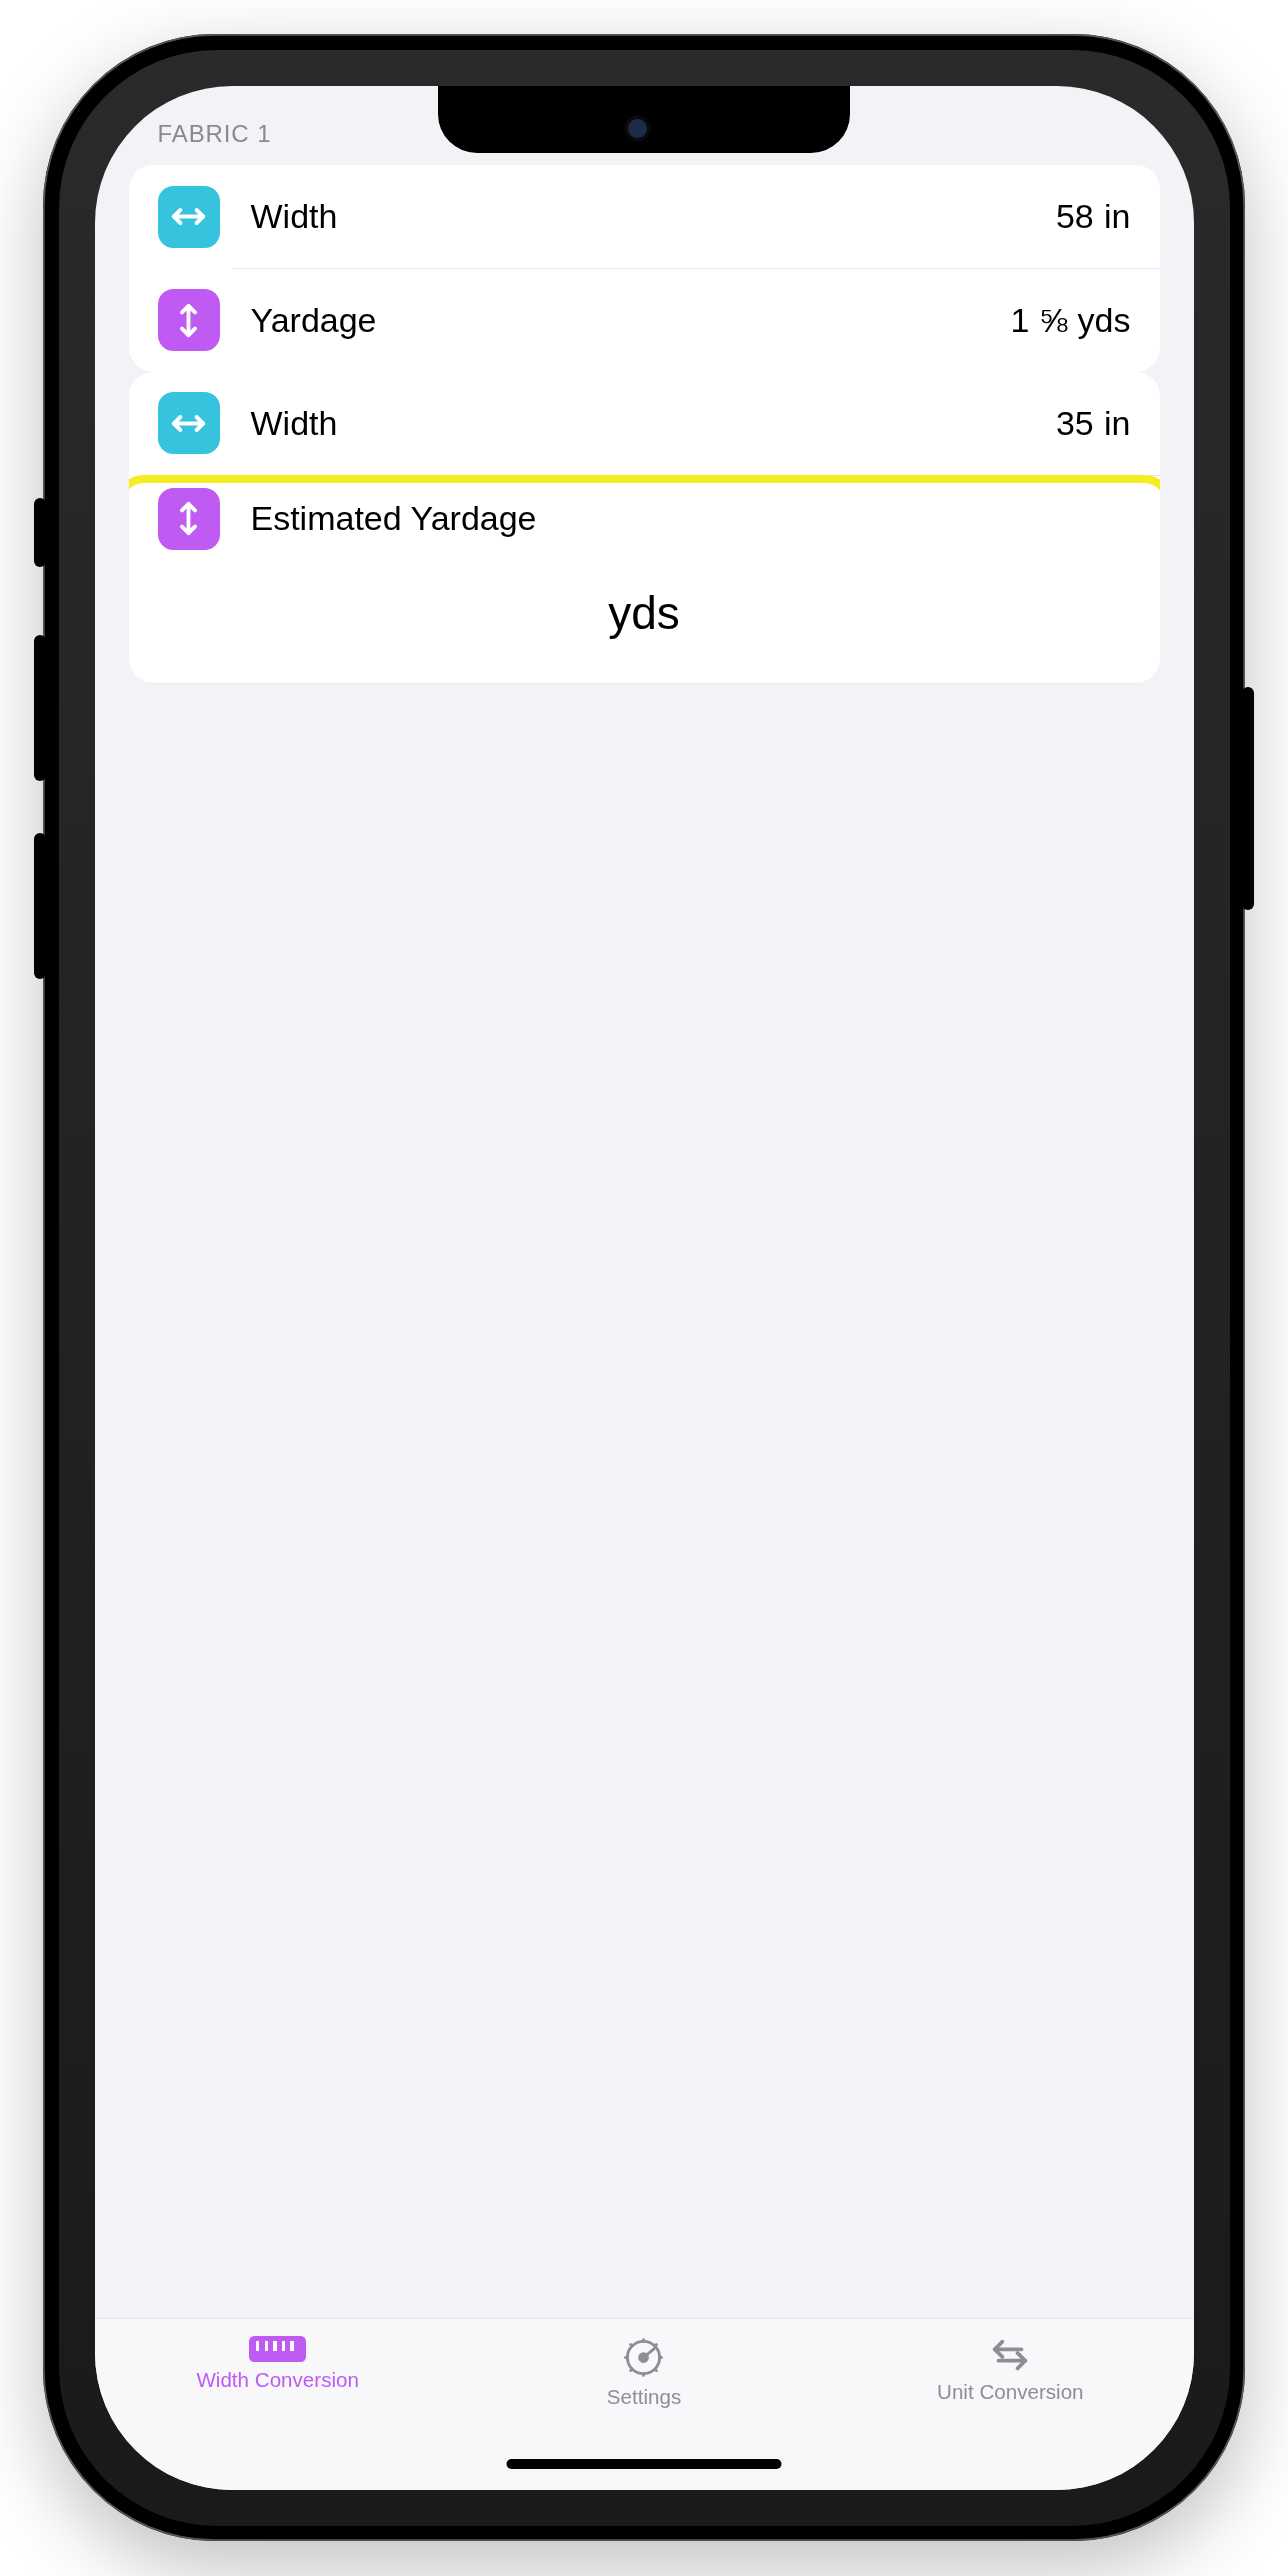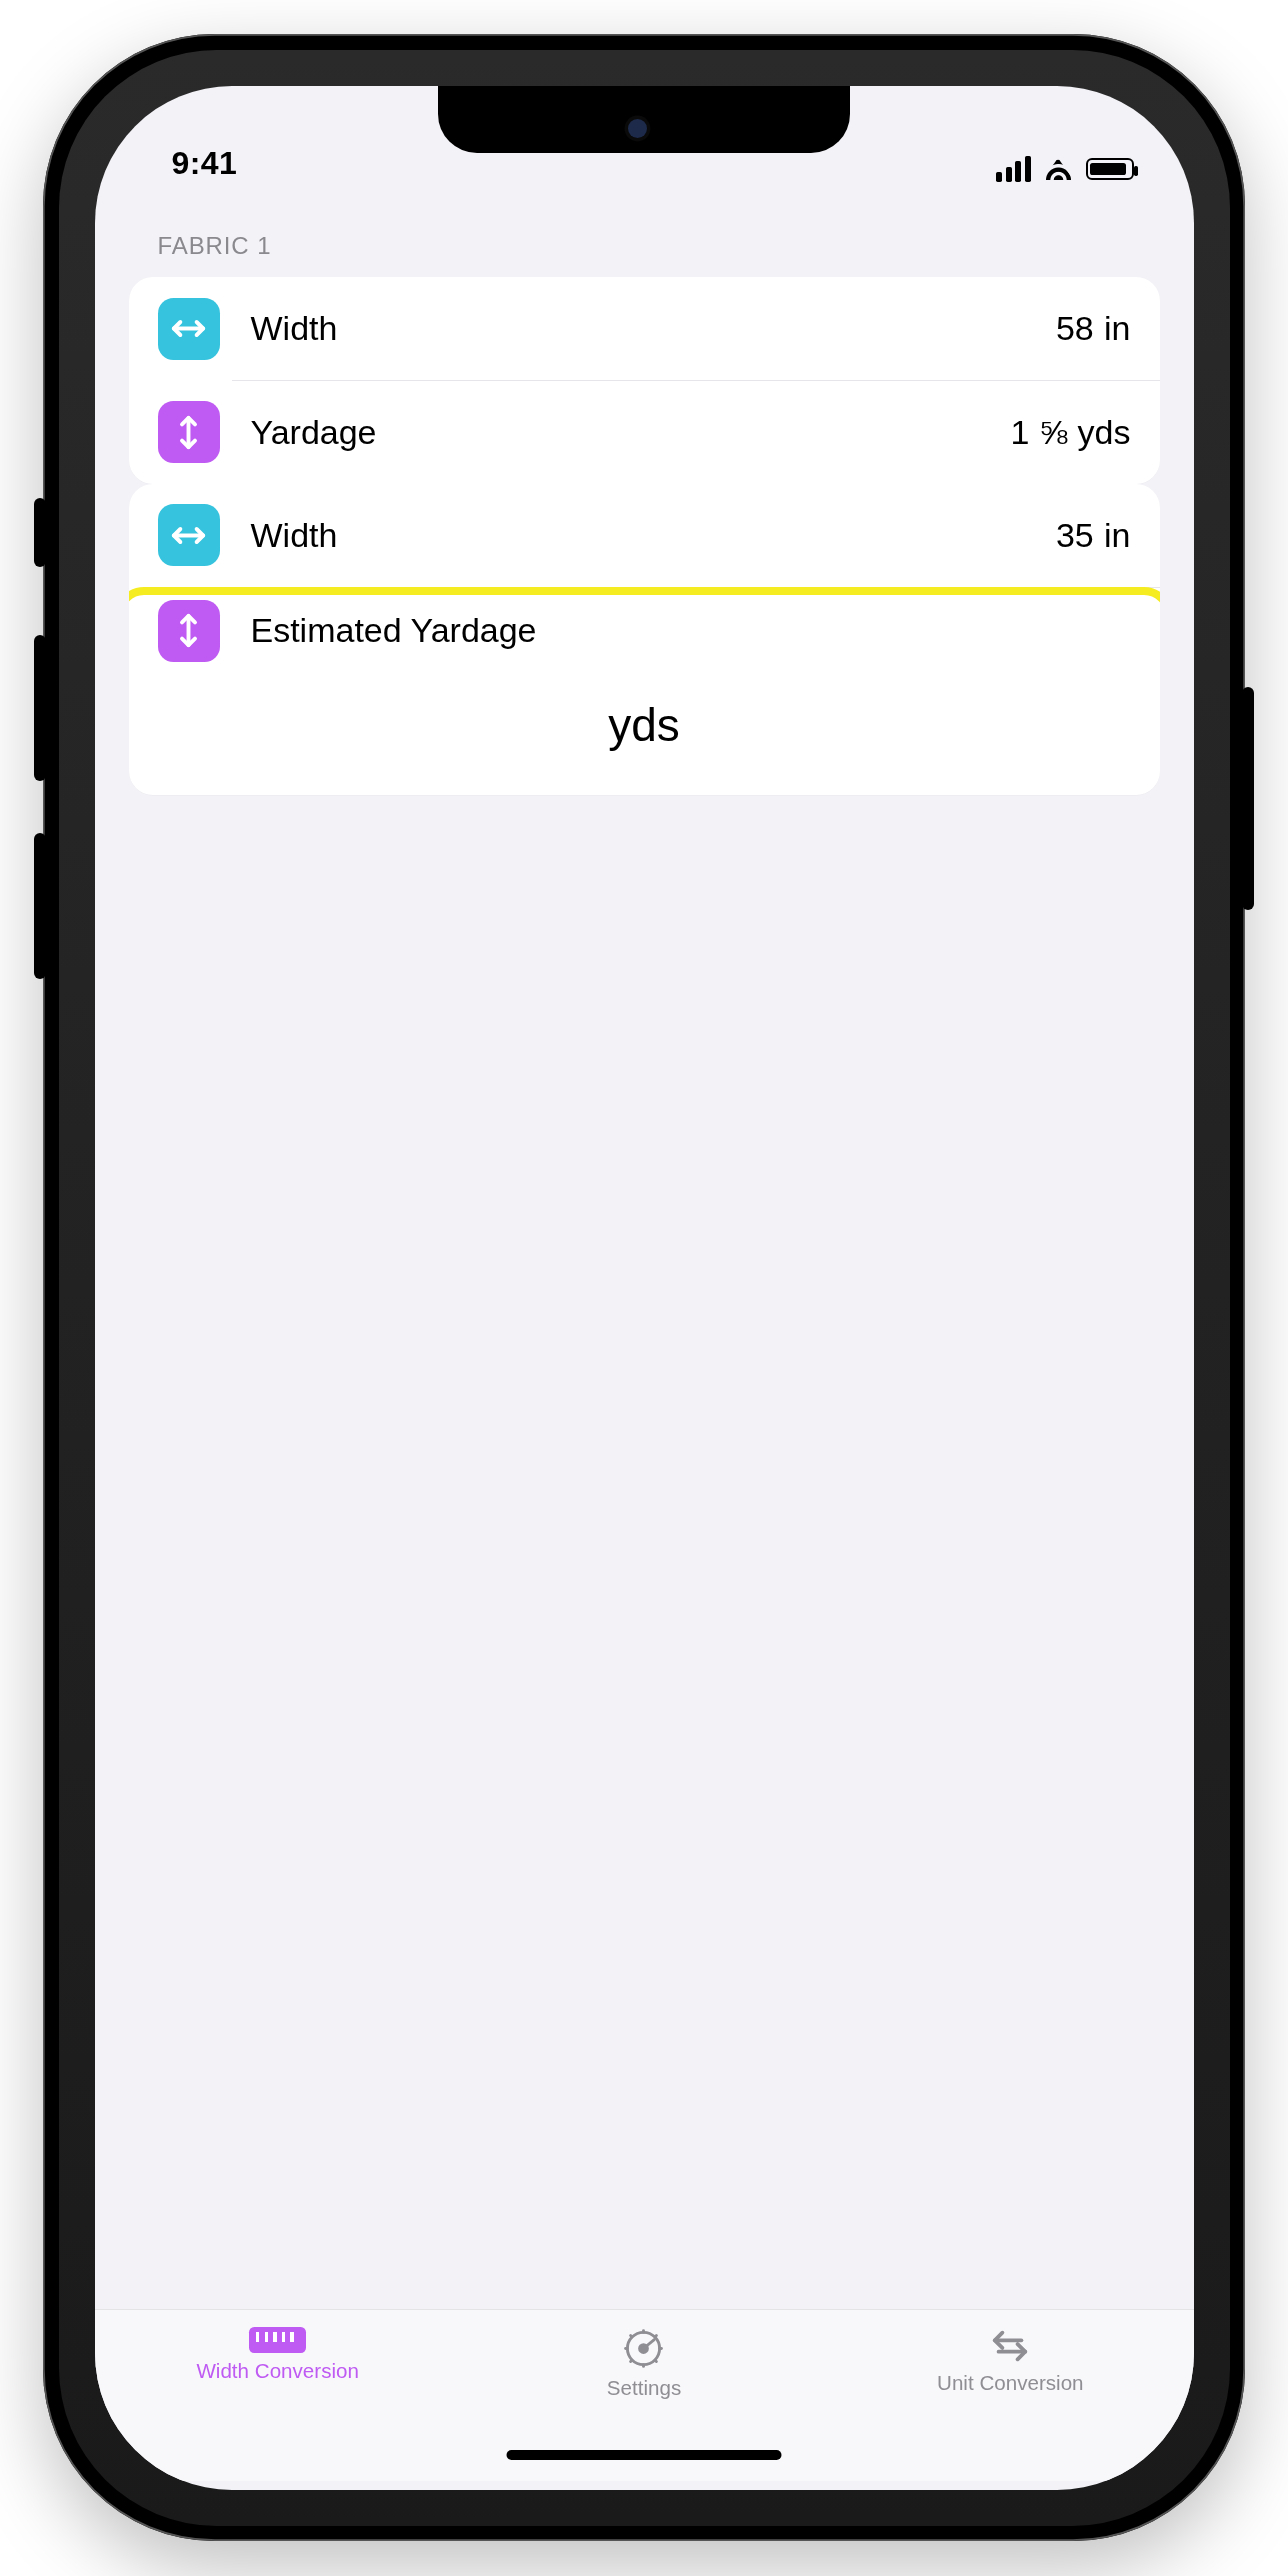--- a/index.html
+++ b/index.html
@@ -123,21 +123,21 @@
     pointer-events:none;
   }
 
   .est-wrap { padding: 0 29px 43px; }
   .est-line { display:flex; align-items:baseline; justify-content:center; gap:19px; margin-top:24px;}
   .est-value { font-size: 94px; font-weight:700; color:#bf5af2; display:flex; align-items:center; gap:15.5px;}
   .est-unit  { font-size: 46px; color:#000; }
 
   
   .tabbar {
-    position:absolute; left:0; right:0; bottom:9px;
+    position:absolute; left:0; right:0; bottom:0;
     height: 172px;
     background: rgba(248,248,251,.94);
     border-top: 0.9px solid rgba(0,0,0,.08);
     display:flex; justify-content:space-around; align-items:flex-start;
     padding-top: 17px;
   }
   .tab { display:flex; flex-direction:column; align-items:center; gap:6.9px; width:33%; }
   .tab-label { font-size: 20.6px; }
   .tab-active .tab-label { color:#bf5af2; }
   .tab-inactive .tab-label { color:#8e8e93; }
@@ -171,35 +171,20 @@
   <div class="phone">
     <div class="side-btn sb-l1"></div>
     <div class="side-btn sb-l2"></div>
     <div class="side-btn sb-l3"></div>
     <div class="side-btn sb-r"></div>
     <div class="phone-inner">
       <div class="screen">
 
         <div class="notch"></div>
 
-        <div class="statusbar">
-          <div class="status-time">9:41</div>
-          <div class="status-icons">
-            <div class="bars">
-              <span></span>
-                <span></span>
-                <span></span>
-                <span></span>
-            </div>
-            <div class="wifi"></div>
-            <div class="battery">
-                <div class="fill"></div>
-              </div>
-          </div>
-        </div>
 
         <div class="content">
 
           <div class="section-header first">FABRIC 1</div>
 
           <div class="card">
 
             <div class="row">
               <div class="icon-box icon-teal">
                 <svg width="39" height="39" viewBox="0 0 24 24" fill="none" stroke="#fff" stroke-width="2.4" stroke-linecap="round" stroke-linejoin="round">

